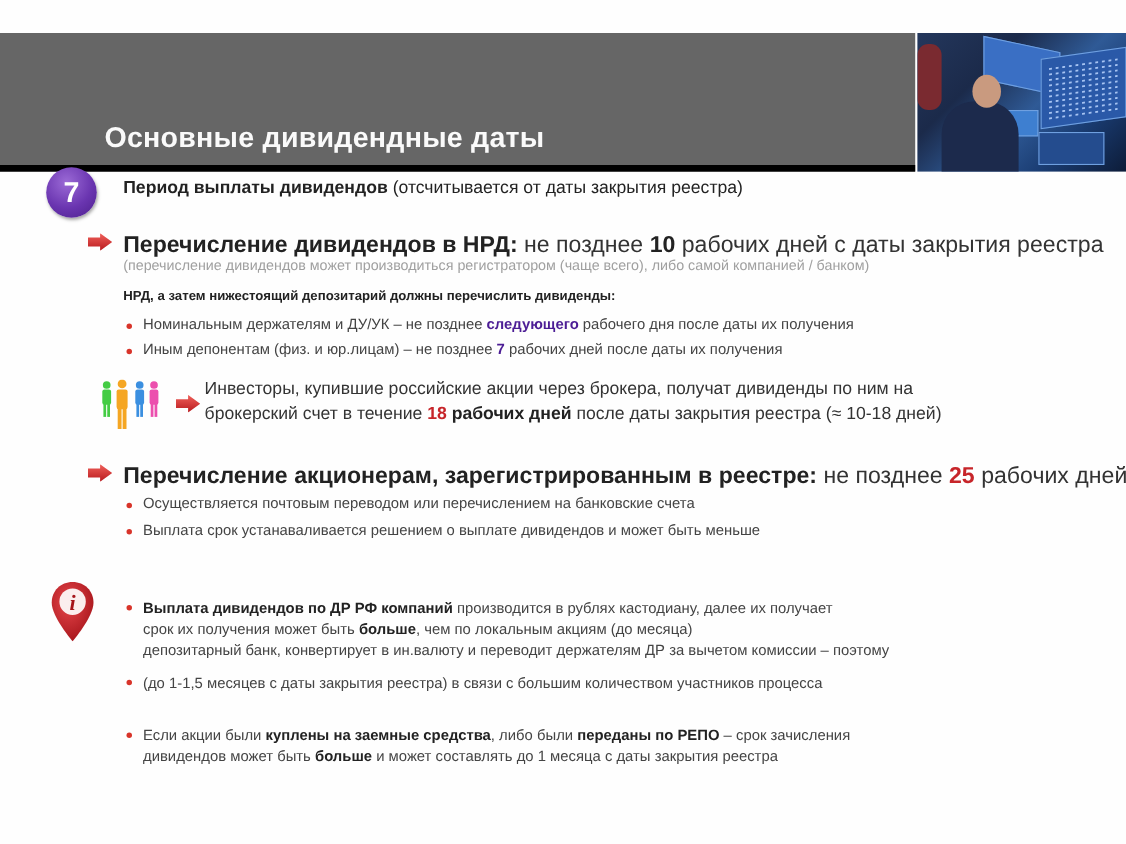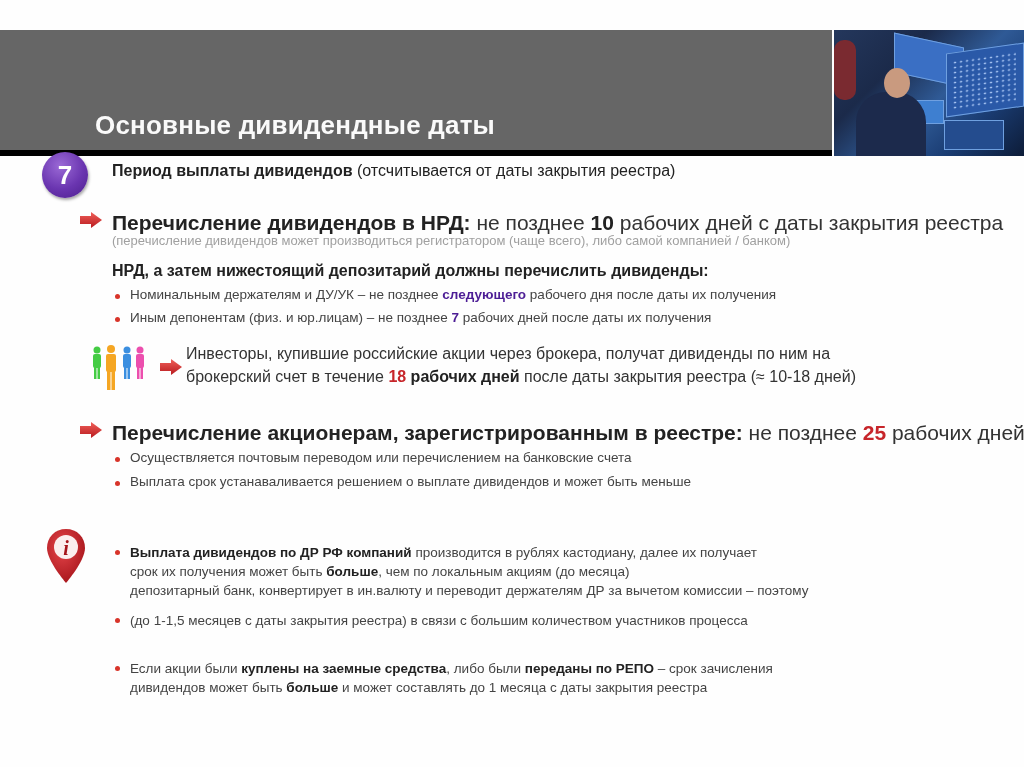--- a/index.html
+++ b/index.html
@@ -63,21 +63,21 @@
     .h7 b { font-weight: bold; color: #222; }
 
     .arrow {
       position: absolute; width: 22px; height: 16px;
     }
 
     .line { position: absolute; white-space: nowrap; }
     .sub1 { font-size: 21px; color: #333; }
     .sub1 b { color: #222; }
     .note { font-size: 13px; color: #a0a0a0; }
-    .sub2 { font-size: 16px; font-weight: bold; color: #222; }
+    .sub2 { font-size: 12px; font-weight: bold; color: #222; }
     .bul { font-size: 13.5px; color: #444; padding-left: 18px; }
     .bul::before {
       content: ""; position: absolute; left: 3px; top: 7px; width: 5px; height: 5px; border-radius: 50%;
       background: #d8342a;
     }
     .bul b { color: #4c1d95; }
     .red { color: #c7252a; font-weight: bold; }
     .inv { font-size: 16px; color: #333; }
     .inv b { color: #222; }
 

